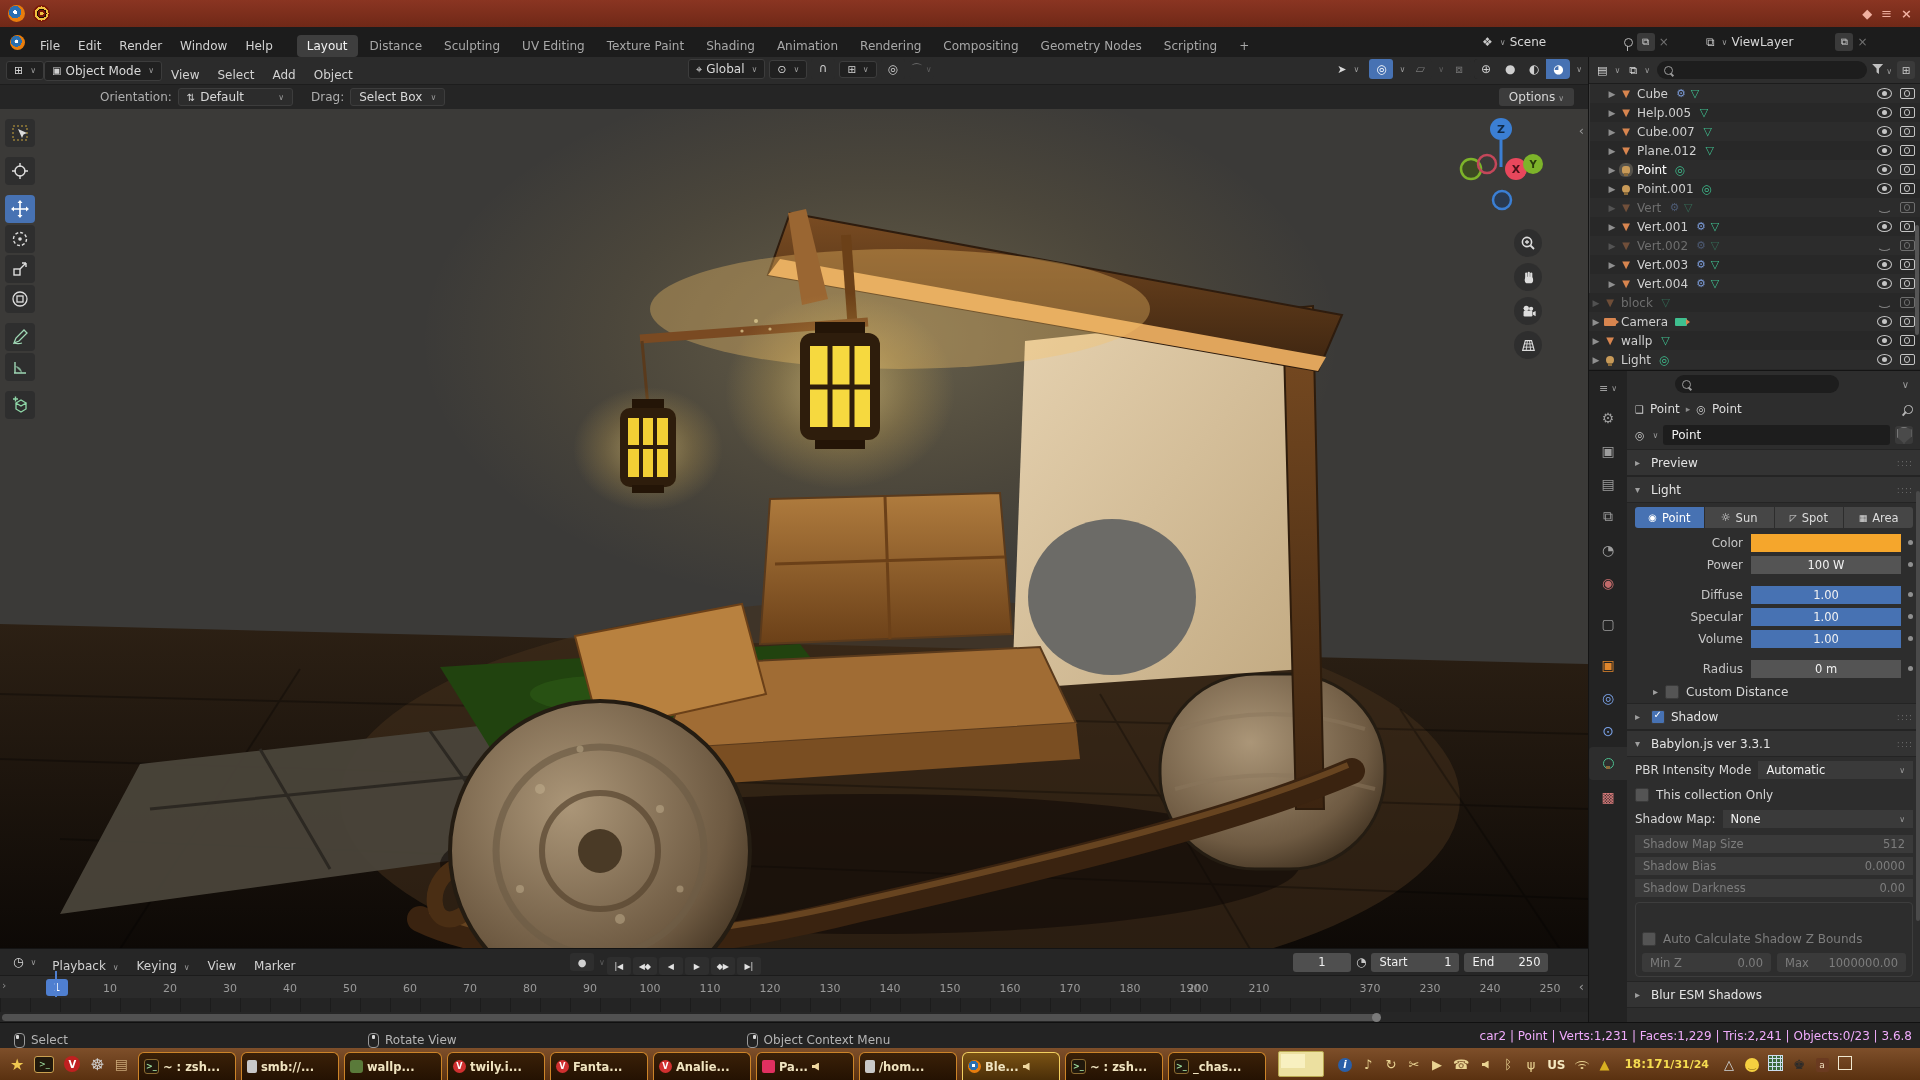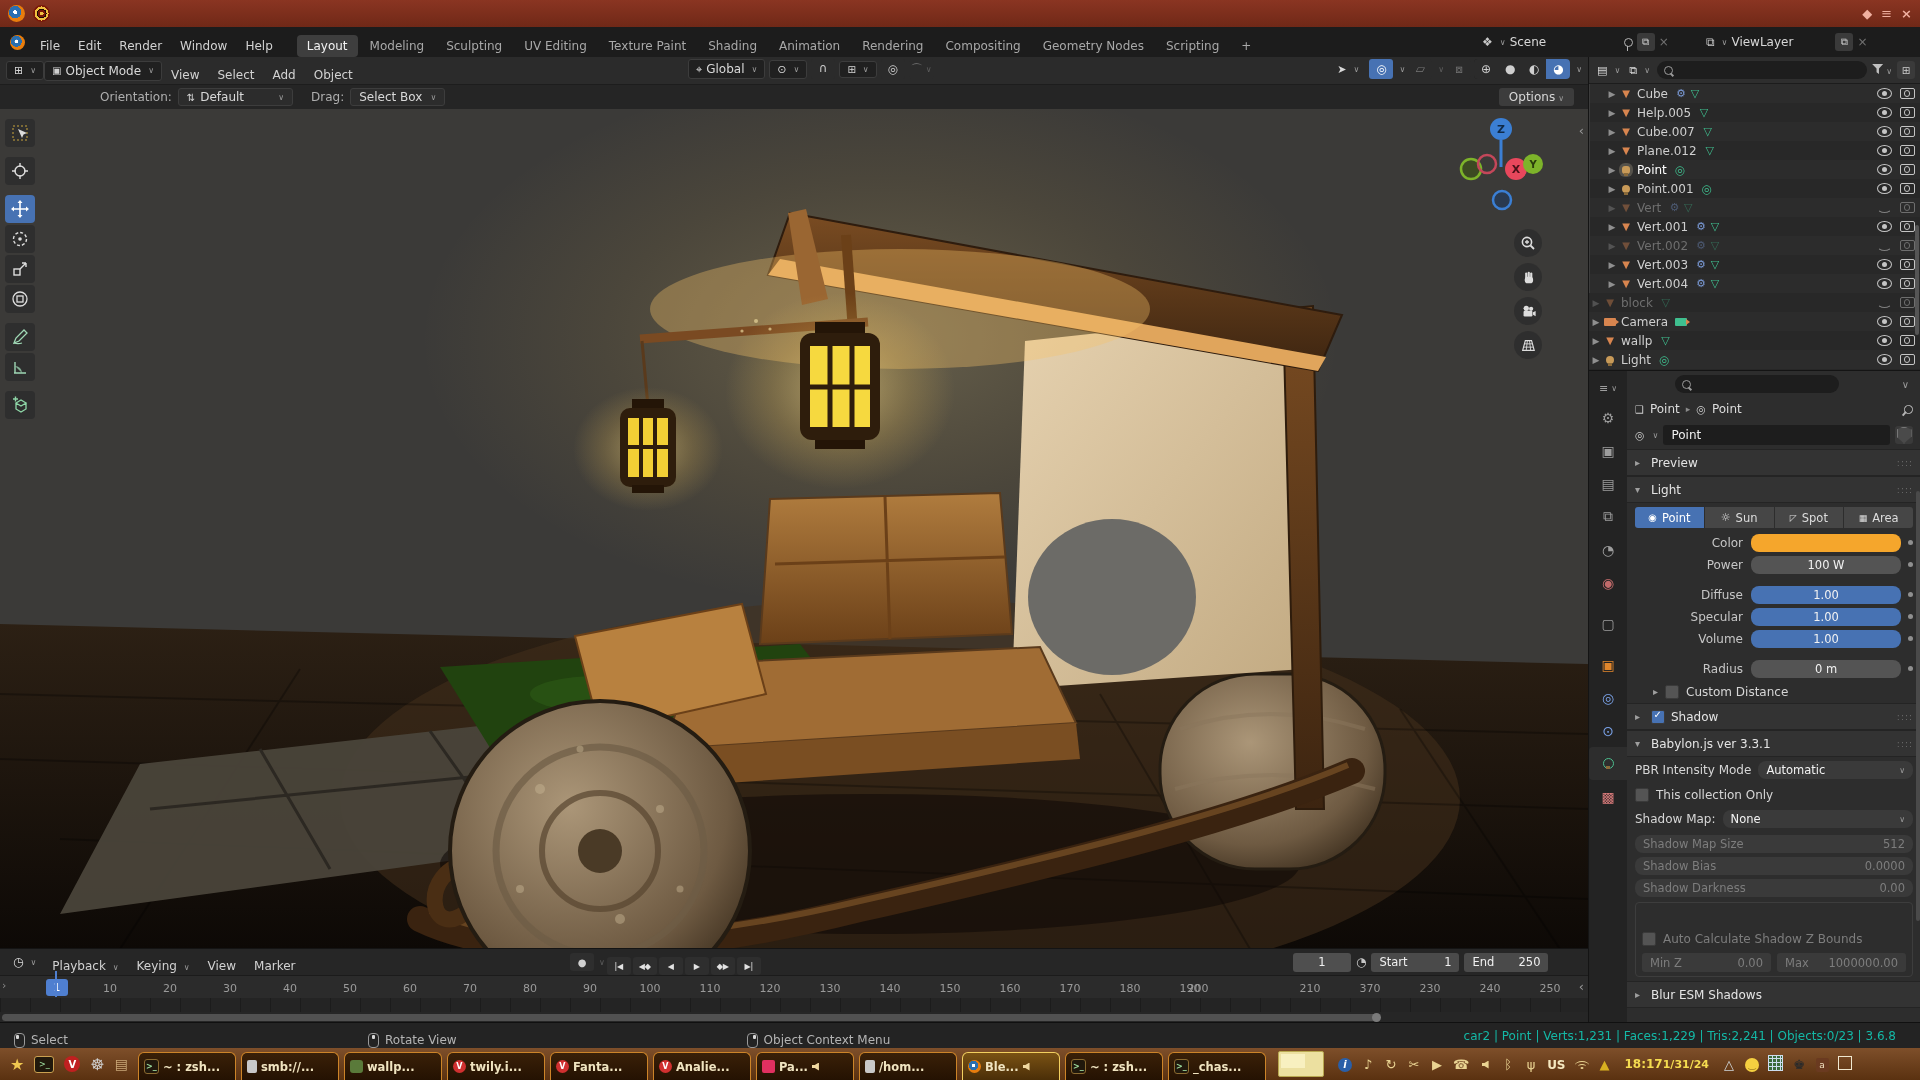--- a/index.html
+++ b/index.html
@@ -103,21 +103,21 @@
   #props-header .searchbox{max-width:150px;margin-left:40px;}
   .crumb{height:24px;display:flex;align-items:center;gap:6px;padding:0 8px;color:#dcdcdc;}
   .namerow{height:28px;display:flex;align-items:center;gap:5px;padding:0 8px;}
   .namefield{flex:1;height:20px;background:#1d1d1d;border-radius:3px;display:flex;align-items:center;padding:0 8px;color:#eee;}
   .shield{width:13px;height:15px;background:#4a4a4a;border:1px solid #777;clip-path:polygon(50% 0,100% 18%,100% 60%,50% 100%,0 60%,0 18%);}
   .phead{height:25px;display:flex;align-items:center;gap:6px;padding:0 8px;background:#333333;border-top:1px solid #242424;border-bottom:1px solid #242424;color:#e4e4e4;}
   .phead .caret{color:#9f9f9f;font-size:10px;width:10px;}
   .phead .grip{margin-left:auto;color:#6a6a6a;font-size:9px;letter-spacing:1px;}
   .prow{display:flex;align-items:center;height:21px;margin:1px 8px 1px 0;}
   .plabel{flex:0 0 116px;text-align:right;padding-right:8px;color:#c6c6c6;white-space:nowrap;}
-  .pfield{flex:1;height:18px;background:#545454;border-radius:8px;color:#f2f2f2;display:flex;align-items:center;justify-content:center;font-size:11.5px;}
+  .pfield{flex:1;height:18px;background:#545454;border-radius:0;color:#f2f2f2;display:flex;align-items:center;justify-content:center;font-size:11.5px;}
   .pfield.slider{background:#4772b3;}
   .pfield.swatch{background:#f5a62c;}
   .adot{width:5px;height:5px;border-radius:50%;background:#8f8f8f;margin-left:7px;flex:none;}
   .typerow{display:flex;margin:4px 8px;height:21px;gap:1px;}
   .typebtn{flex:1;background:#464646;color:#ddd;display:flex;align-items:center;justify-content:center;gap:5px;font-size:11.5px;}
   .typebtn:first-child{border-radius:3px 0 0 3px;}
   .typebtn:last-child{border-radius:0 3px 3px 0;}
   .typebtn.active{background:#4772b3;color:#fff;}
   .chk{width:12px;height:12px;border-radius:2px;background:#545454;border:1px solid #3a3a3a;display:inline-block;flex:none;}
   .chk.on{background:#4772b3;position:relative;}
@@ -143,21 +143,21 @@
   #tl-scroll{position:relative;height:11px;}
   #tl-scroll .bar{position:absolute;left:2px;top:2px;width:1376px;height:7px;background:#515151;border-radius:4px;}
   #tl-scroll .knob{position:absolute;left:1372px;top:1px;width:9px;height:9px;border-radius:50%;background:#7a7a7a;}
   #tl-collapse{position:absolute;right:4px;top:30px;color:#9a9a9a;font-size:13px;}
   #tl-lcaret{position:absolute;left:2px;top:30px;color:#8a8a8a;font-size:11px;}
   
   #statusbar{position:absolute;left:0;top:1022px;width:1920px;height:26px;background:#232323;border-top:1px solid #101010;display:flex;align-items:center;color:#b4b4b4;}
   .mouse{width:9px;height:13px;border:1.2px solid #9a9a9a;border-radius:4px;display:inline-block;position:relative;margin-right:6px;}
   .mouse::after{content:"";position:absolute;top:1px;width:3px;height:4px;background:#d8d8d8;border-radius:1px;}
   .mouse.l::after{left:1px;} .mouse.m::after{left:3px;} .mouse.r::after{right:1px;}
-  #status-info{margin-left:auto;margin-right:24px;color:#14b8a6;}
+  #status-info{margin-left:auto;margin-right:8px;color:#f0abfc;}
   
   #taskbar{position:absolute;left:0;top:1048px;width:1920px;height:32px;
     background:linear-gradient(#7e4f2a,#5a3110);display:flex;align-items:flex-end;}
   #launchers{display:flex;align-items:center;gap:10px;padding:0 10px;height:32px;}
   .launch{font-size:16px;color:#f0c850;}
   .launch.term{width:18px;height:15px;background:#20180c;border:1px solid #caa050;border-radius:3px;color:#9fe0a0;font-size:8px;display:flex;align-items:center;justify-content:center;}
   .launch.vred{width:16px;height:16px;border-radius:50%;background:#c02020;color:#fff;font-size:10px;display:flex;align-items:center;justify-content:center;font-weight:bold;}
   #win-buttons{display:flex;gap:5px;align-items:flex-end;height:32px;}
   .wbtn{width:86px;height:27px;border-radius:6px 6px 0 0;border:1px solid #cd8428;border-bottom:none;
     background:linear-gradient(#3a2008,#241202);display:flex;align-items:center;gap:4px;padding:0 5px;
@@ -206,21 +206,21 @@
   <span class="blogo" style="width:15px;height:15px;margin:0 6px 0 10px"></span>
   <span id="menu-items" class="row">
       <span class="menu-item">File</span>
       <span class="menu-item">Edit</span>
       <span class="menu-item">Render</span>
       <span class="menu-item">Window</span>
       <span class="menu-item">Help</span>
     </span>
   <span id="ws-tabs" class="row" style="margin-left:14px">
       <span class="ws-tab active">Layout</span>
-      <span class="ws-tab">Modeling</span>
+      <span class="ws-tab">Distance</span>
       <span class="ws-tab">Sculpting</span>
       <span class="ws-tab">UV Editing</span>
       <span class="ws-tab">Texture Paint</span>
       <span class="ws-tab">Shading</span>
       <span class="ws-tab">Animation</span>
       <span class="ws-tab">Rendering</span>
       <span class="ws-tab">Compositing</span>
       <span class="ws-tab">Geometry Nodes</span>
       <span class="ws-tab">Scripting</span>
       <span class="ws-tab">+</span>
@@ -1000,21 +1000,21 @@
       <span class="rlabel" style="left:695px">110</span>
       <span class="rlabel" style="left:755px">120</span>
       <span class="rlabel" style="left:815px">130</span>
       <span class="rlabel" style="left:875px">140</span>
       <span class="rlabel" style="left:935px">150</span>
       <span class="rlabel" style="left:995px">160</span>
       <span class="rlabel" style="left:1055px">170</span>
       <span class="rlabel" style="left:1115px">180</span>
       <span class="rlabel" style="left:1175px">190</span>
       <span class="rlabel" style="left:1183px">200</span>
-      <span class="rlabel" style="left:1295px">210</span>
+      <span class="rlabel" style="left:1244px">210</span>
       <span class="rlabel" style="left:1355px">370</span>
       <span class="rlabel" style="left:1415px">230</span>
       <span class="rlabel" style="left:1475px">240</span>
       <span class="rlabel" style="left:1535px">250</span>
     </div>
   <div id="ticks"></div>
   <div id="playline"></div>
   <div id="tl-scroll">
       <span class="bar"></span>
       <span class="knob"></span>

